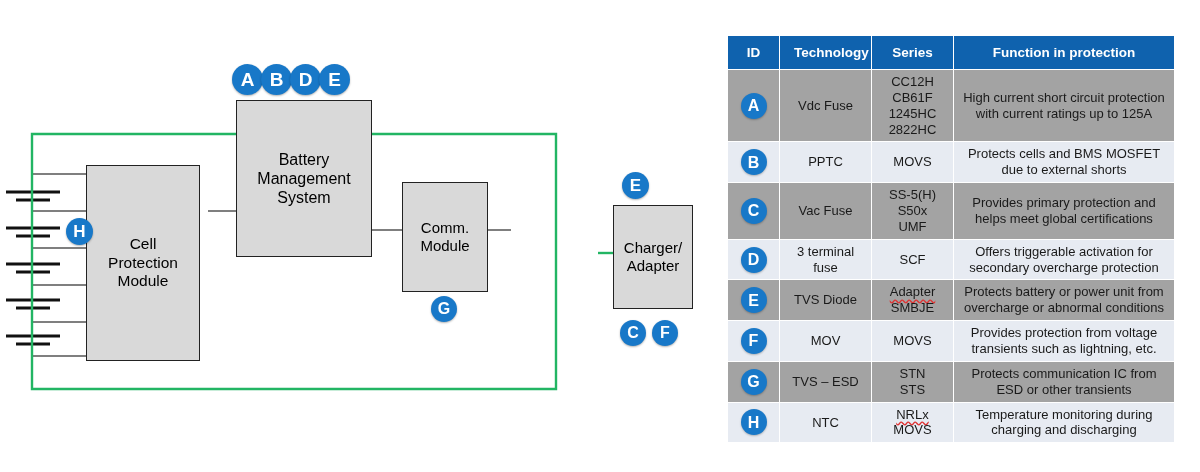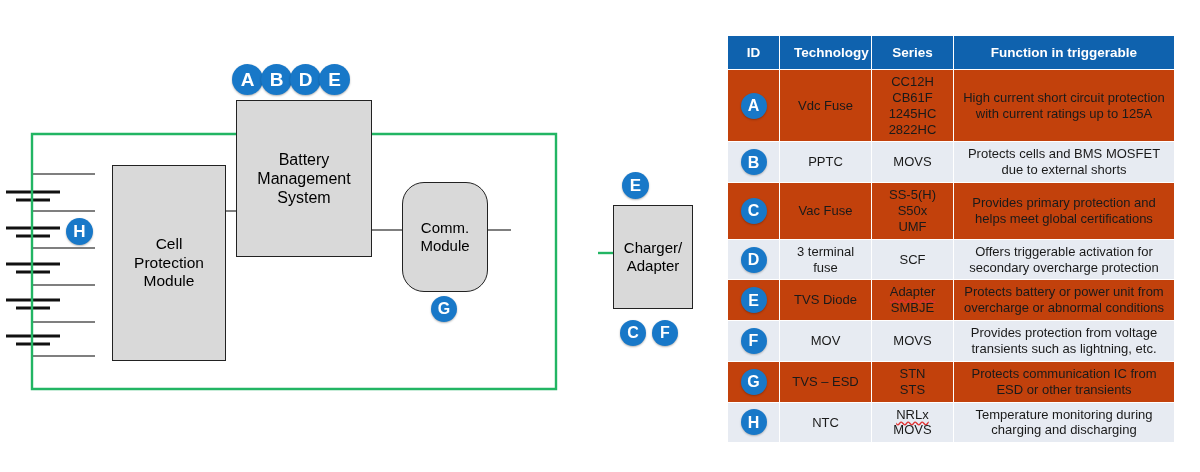--- a/index.html
+++ b/index.html
@@ -9,23 +9,23 @@
   
   #diagram{position:absolute;left:0;top:0;width:715px;height:472px;}
   #diagram svg{position:absolute;left:0;top:0;}
 
   .node{position:absolute;box-sizing:border-box;background:#d9d9d9;
         border:1.6px solid #222222;display:flex;align-items:center;
         justify-content:center;text-align:center;color:#000;
         font-family:"Liberation Sans",sans-serif;line-height:1.2;}
   .node span{display:block;padding:0 2px;}
 
-  #node-cpm{left:112px;top:165px;width:114px;height:196px;font-size:15.5px;}
+  #node-cpm{left:86px;top:165px;width:114px;height:196px;font-size:15.5px;}
   #node-bms{left:236px;top:100px;width:136px;height:157px;font-size:16px;}
-  #node-comm{left:402px;top:182px;width:86px;height:110px;font-size:15px;border-radius:22px;}
+  #node-comm{left:402px;top:182px;width:86px;height:110px;font-size:15px;}
   #node-ptool{left:510px;top:205px;width:88px;height:109px;font-size:15px;}
   #node-charger{left:613px;top:205px;width:80px;height:104px;font-size:15px;}
 
   .badge{position:absolute;border-radius:50%;background:#1878c8;
          color:#ffffff;display:flex;align-items:center;justify-content:center;
          font-family:"Liberation Sans",sans-serif;font-weight:700;
          box-shadow:0 1px 2px rgba(0,0,0,.30);user-select:none;}
   .badge.big{width:31px;height:31px;font-size:19px;}
   .badge.mid{width:27px;height:27px;font-size:17px;}
   .badge.sm{width:26px;height:26px;font-size:16px;}
@@ -38,21 +38,21 @@
   #legend col.c-tech{width:92px;}
   #legend col.c-ser{width:82px;}
   #legend col.c-fn{width:221px;}
 
   #legend th{background:#0f62ae;color:#ffffff;font-size:13.5px;font-weight:700;
              height:33px;padding:0 14px;text-align:center;vertical-align:middle;
              border:1.5px solid #ffffff;}
   #legend td{font-size:13px;color:#1a1a1a;text-align:center;
              vertical-align:middle;padding:4px 3px;
              border:1.5px solid #ffffff;line-height:1.22;}
-  #legend tr.shade-a td{background:#c2410c;}
+  #legend tr.shade-a td{background:#a3a3a3;}
   #legend tr.shade-b td{background:#e7ebf2;}
   #legend td.id-cell{padding:0;}
   .tbadge{width:26px;height:26px;border-radius:50%;background:#1878c8;
           color:#fff;font-size:16px;font-weight:700;display:inline-flex;
           align-items:center;justify-content:center;
           box-shadow:0 1px 2px rgba(0,0,0,.25);}
   .ser-line{display:block;}
   .ser-line.squig{text-decoration:underline wavy #e03030;
                   text-decoration-skip-ink:none;text-underline-offset:2px;}
 </style>
@@ -137,21 +137,21 @@
       <col class="c-id">
       <col class="c-tech">
       <col class="c-ser">
       <col class="c-fn">
     </colgroup>
   <thead>
     <tr>
       <th>ID</th>
       <th>Technology</th>
       <th>Series</th>
-      <th>Function in triggerable</th>
+      <th>Function in protection</th>
     </tr>
   </thead>
   <tbody>
       <tr class="shade-a">
         <td class="id-cell"><span class="tbadge">A</span></td>
         <td>Vdc Fuse</td>
         <td>
           <span class="ser-line">CC12H</span>
           <span class="ser-line">CB61F</span>
           <span class="ser-line">1245HC</span>

